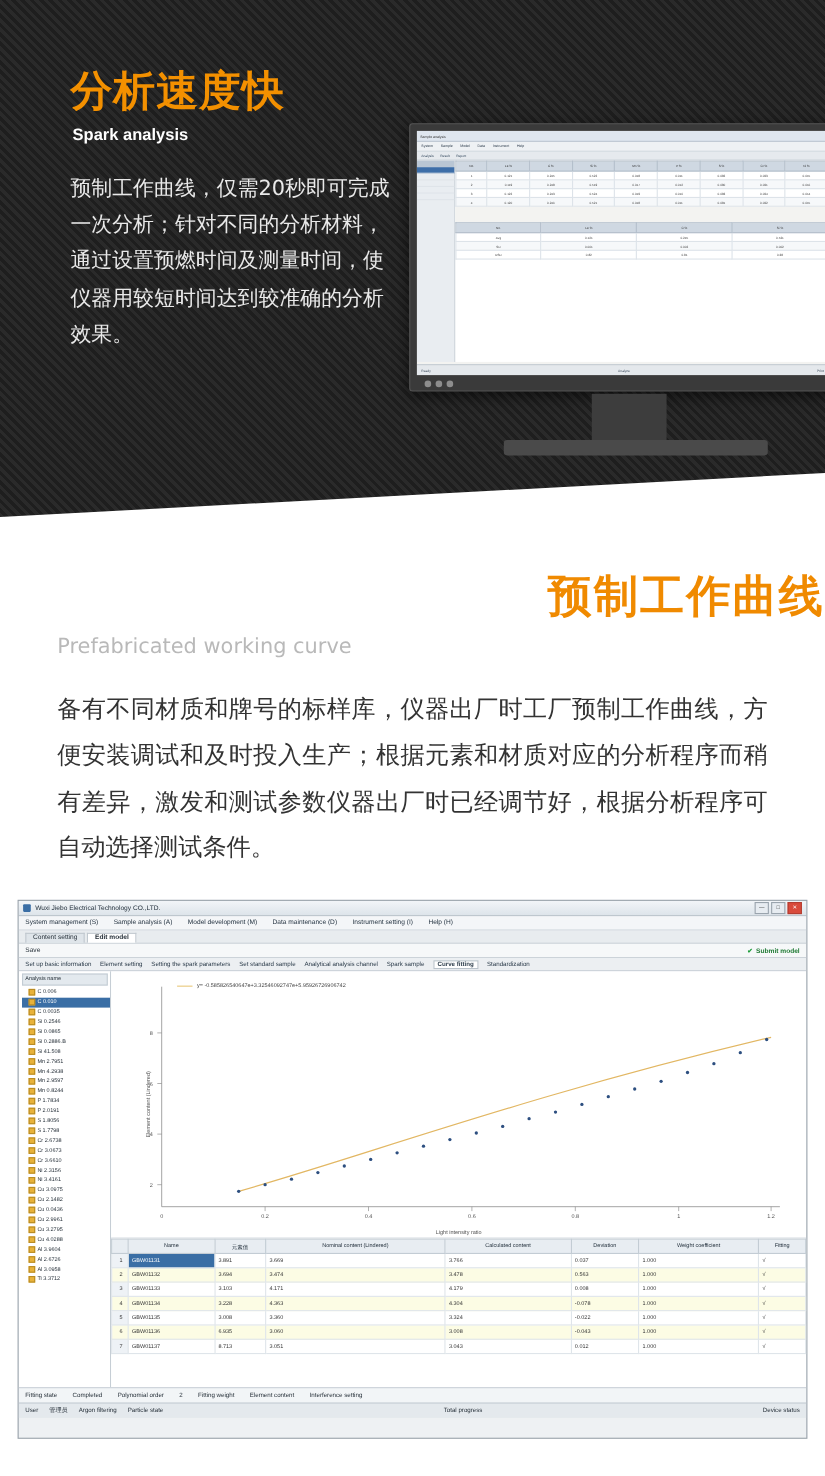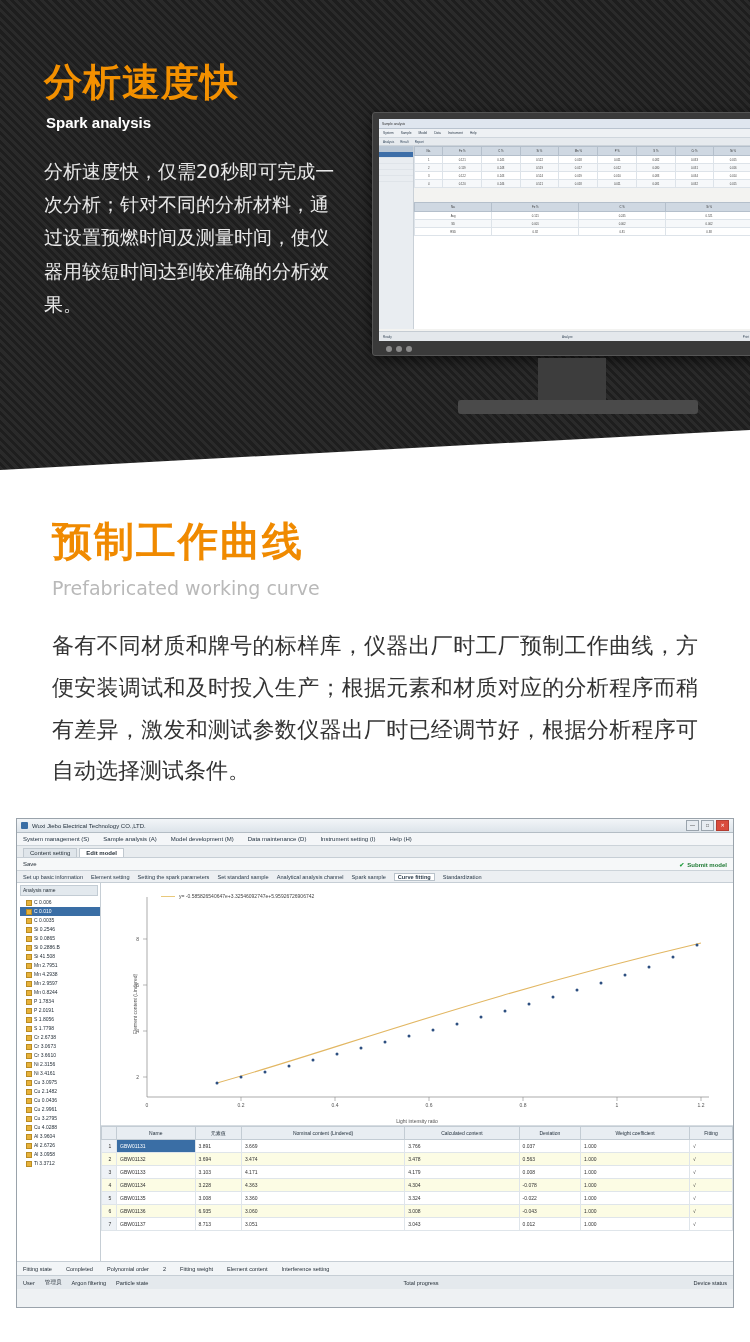--- a/index.html
+++ b/index.html
@@ -16,21 +16,21 @@
     position:relative;width:750px;height:470px;
     background:
       repeating-linear-gradient(45deg,#2a2a2a 0px,#2a2a2a 3px,#1e1e1e 3px,#1e1e1e 6px),
       #222;
     overflow:hidden;
   }
   .sec-dark:after{
     content:"";position:absolute;left:0;bottom:0;width:0;height:0;
     border-left:750px solid transparent;border-bottom:40px solid #fff;
   }
-  .dark-copy{position:absolute;left:44px;top:62px;width:300px;}
+  .dark-copy{position:absolute;left:64px;top:62px;width:300px;}
   .h1-cn{
     font-size:38px;font-weight:bold;color:#f39000;letter-spacing:1px;
     line-height:1.1;margin:0 0 10px 0;font-family:"DejaVu Sans", sans-serif;
   }
   .h1-en{font-size:15px;font-weight:bold;color:#ffffff;margin:0 0 24px 2px;}
   .dark-para{
     font-size:19px;line-height:1.75;color:#e9e9e9;margin:0;
     font-family:"DejaVu Sans", sans-serif;
   }
 
@@ -65,21 +65,21 @@
   .tbl th{background:#cfd8e2;border:1px solid #b4bfcb;height:6px;font-size:2.8px;font-weight:normal;}
   .tbl td{border:1px solid #dde3e9;height:5px;font-size:2.8px;text-align:center;color:#444;}
   .tbl tr.alt td{background:#f6f8fa;}
   .gap{height:14px;background:#f3f3f1;}
   .mini-foot{position:absolute;left:0;bottom:0;width:100%;height:10px;background:#e4e8ec;border-top:1px solid #c5ccd3;display:flex;align-items:center;justify-content:space-between;padding:0 4px;box-sizing:border-box;font-size:3px;color:#3b4b5c;}
 
   
   .sec-light{position:relative;width:750px;background:#fff;padding:44px 0 0 0;}
   .h2-cn{
     font-size:40px;font-weight:bold;color:#f08a00;margin:0 0 8px 52px;
-    letter-spacing:2px;font-family:"DejaVu Serif", serif;
+    letter-spacing:2px;font-family:"DejaVu Serif", serif;text-align:right;
   }
   .h2-en{font-size:19px;color:#b9b9b9;margin:0 0 26px 52px;font-family:"DejaVu Sans", sans-serif;}
   .light-para{
     font-size:22px;line-height:1.9;color:#333;margin:0 52px 26px 52px;
     font-family:"DejaVu Sans", sans-serif;text-align:justify;
   }
 
   
   .app{
     position:relative;margin:0 16px 18px 16px;width:718px;height:490px;
@@ -138,21 +138,21 @@
 </head>
 <body>
 
 <div class="page">
 
   <div class="sec-dark">
 
     <div class="dark-copy">
       <h1 class="h1-cn">分析速度快</h1>
       <div class="h1-en">Spark analysis</div>
-      <p class="dark-para">分析速度快，仅需20秒即可完成一次分析；针对不同的分析材料，通过设置预燃时间及测量时间，使仪器用较短时间达到较准确的分析效果。</p>
+      <p class="dark-para">预制工作曲线，仅需20秒即可完成一次分析；针对不同的分析材料，通过设置预燃时间及测量时间，使仪器用较短时间达到较准确的分析效果。</p>
     </div>
 
     <div class="monitor">
       <div class="mon-bezel">
         <div class="mini">
           <div class="mini-title">
             <span>Sample analysis</span>
           </div>
           <div class="mini-menu">
             <span>System</span>

